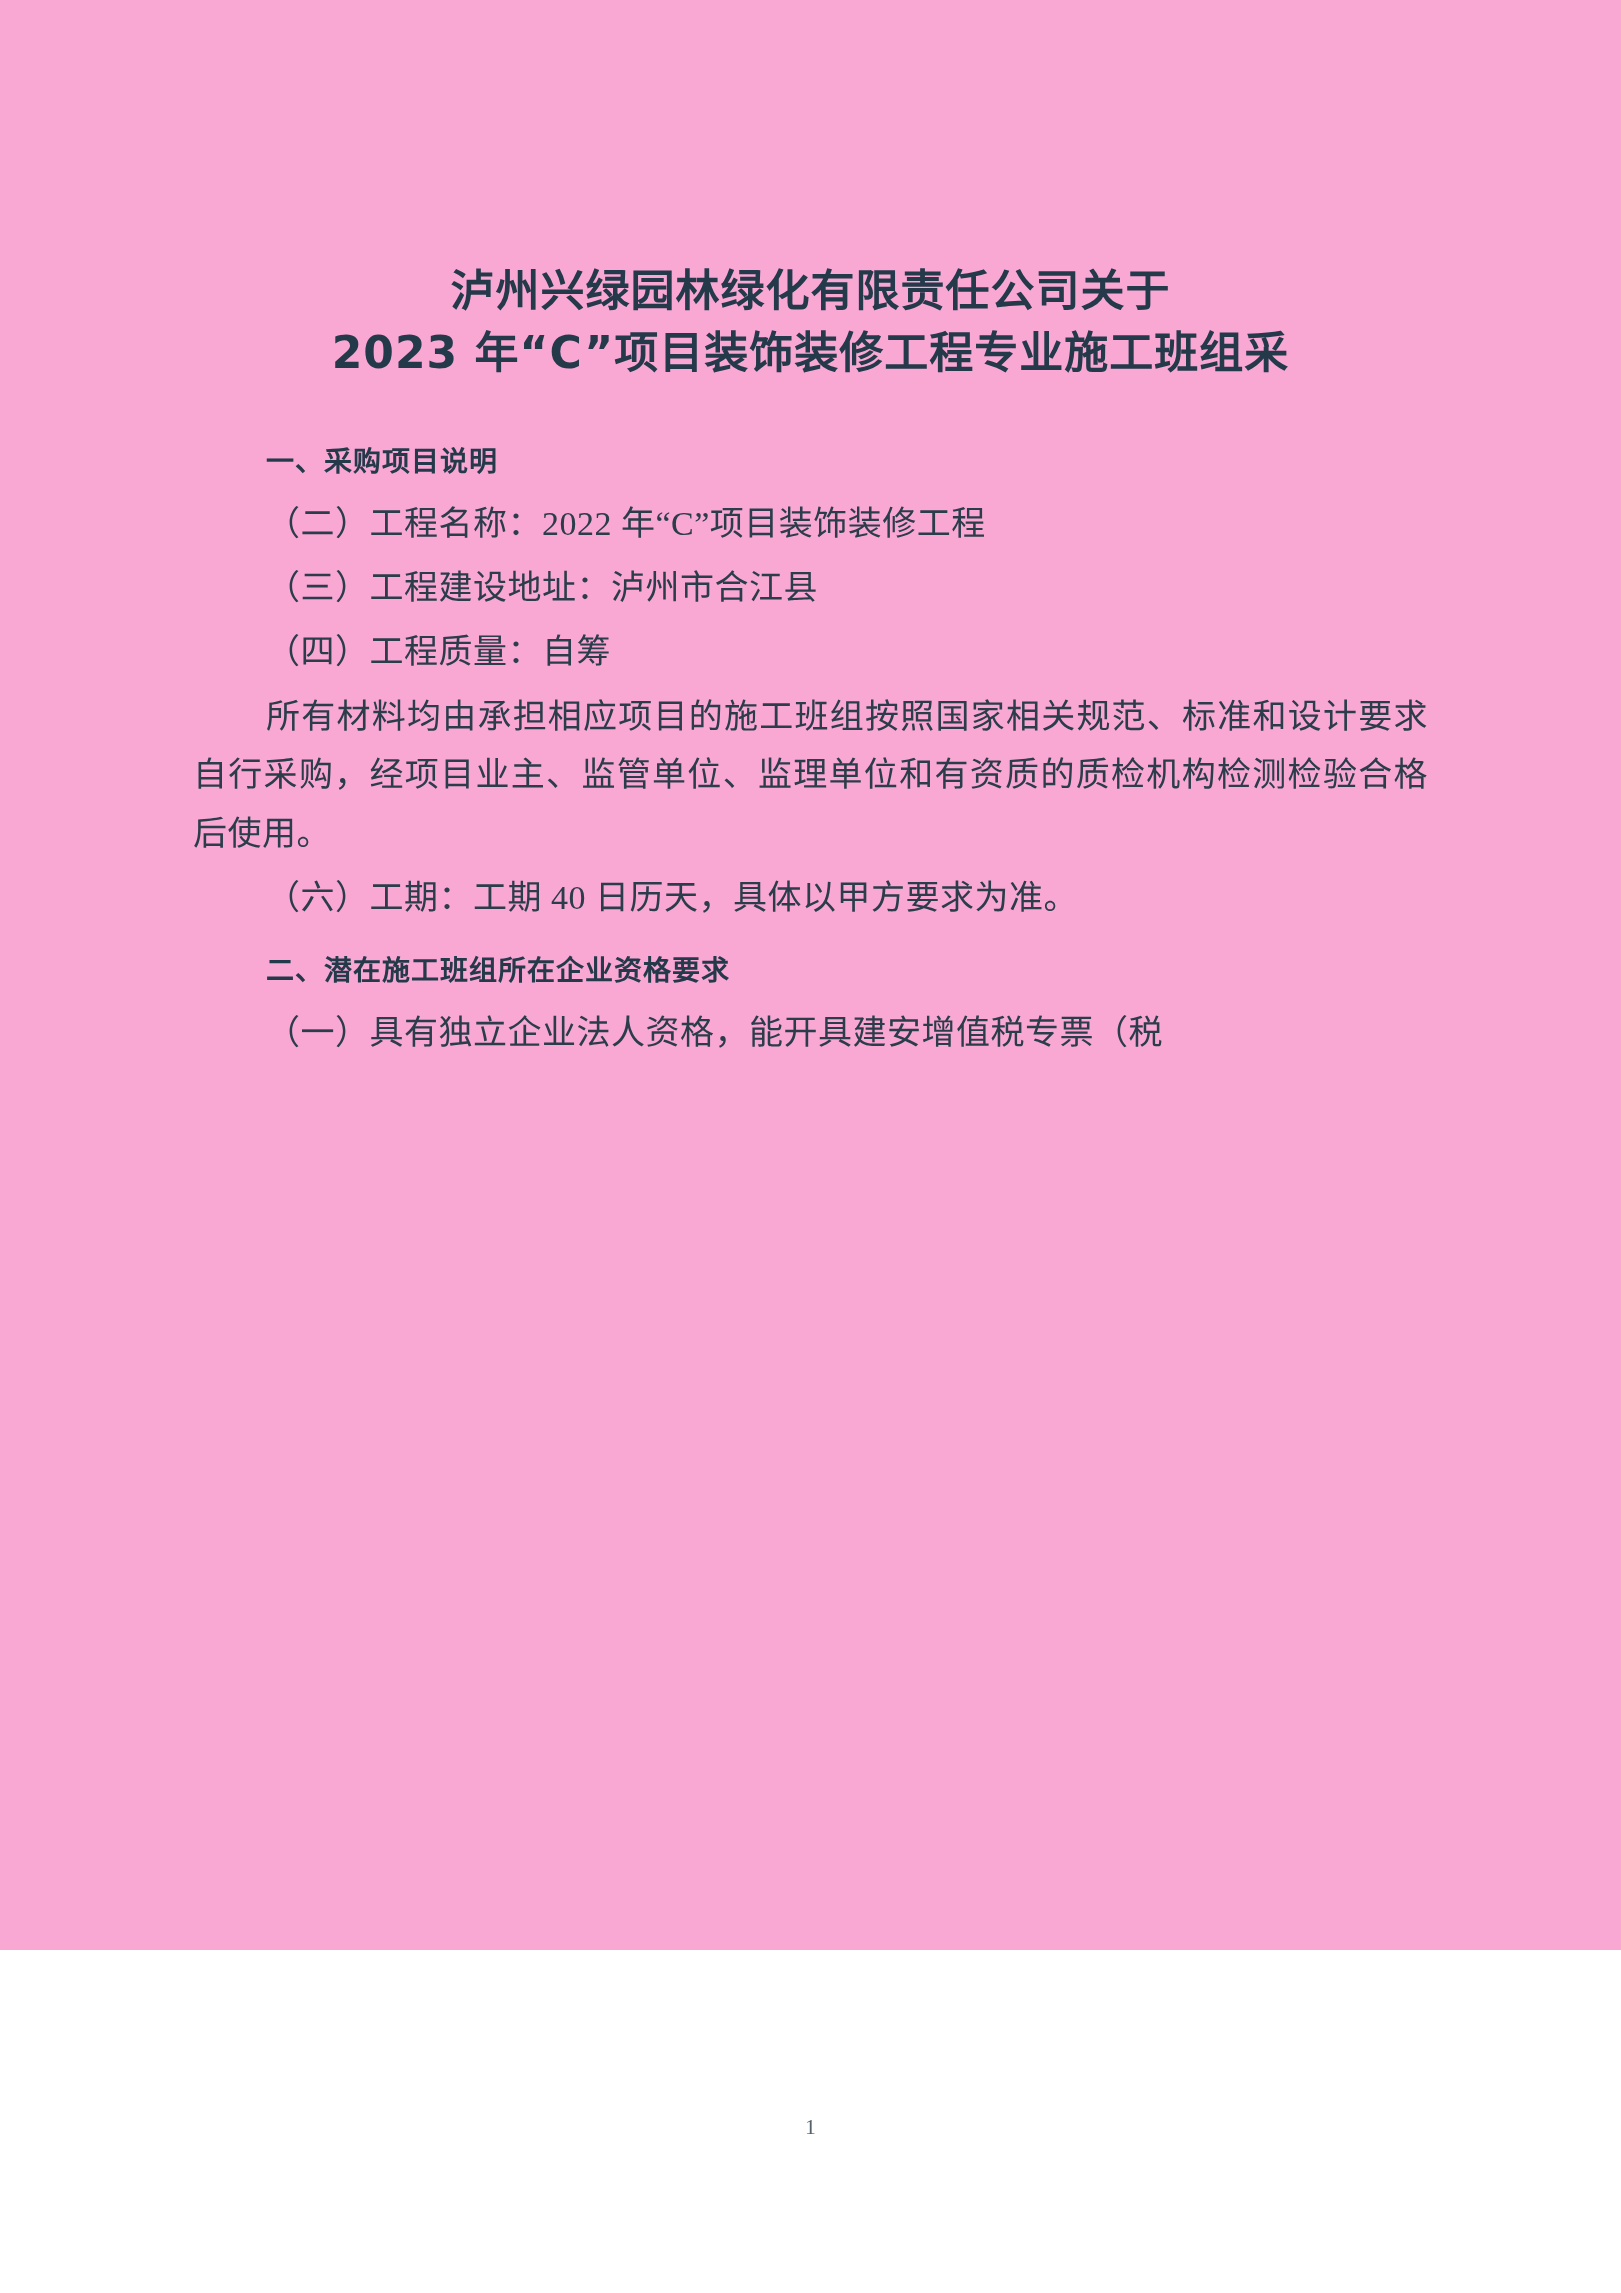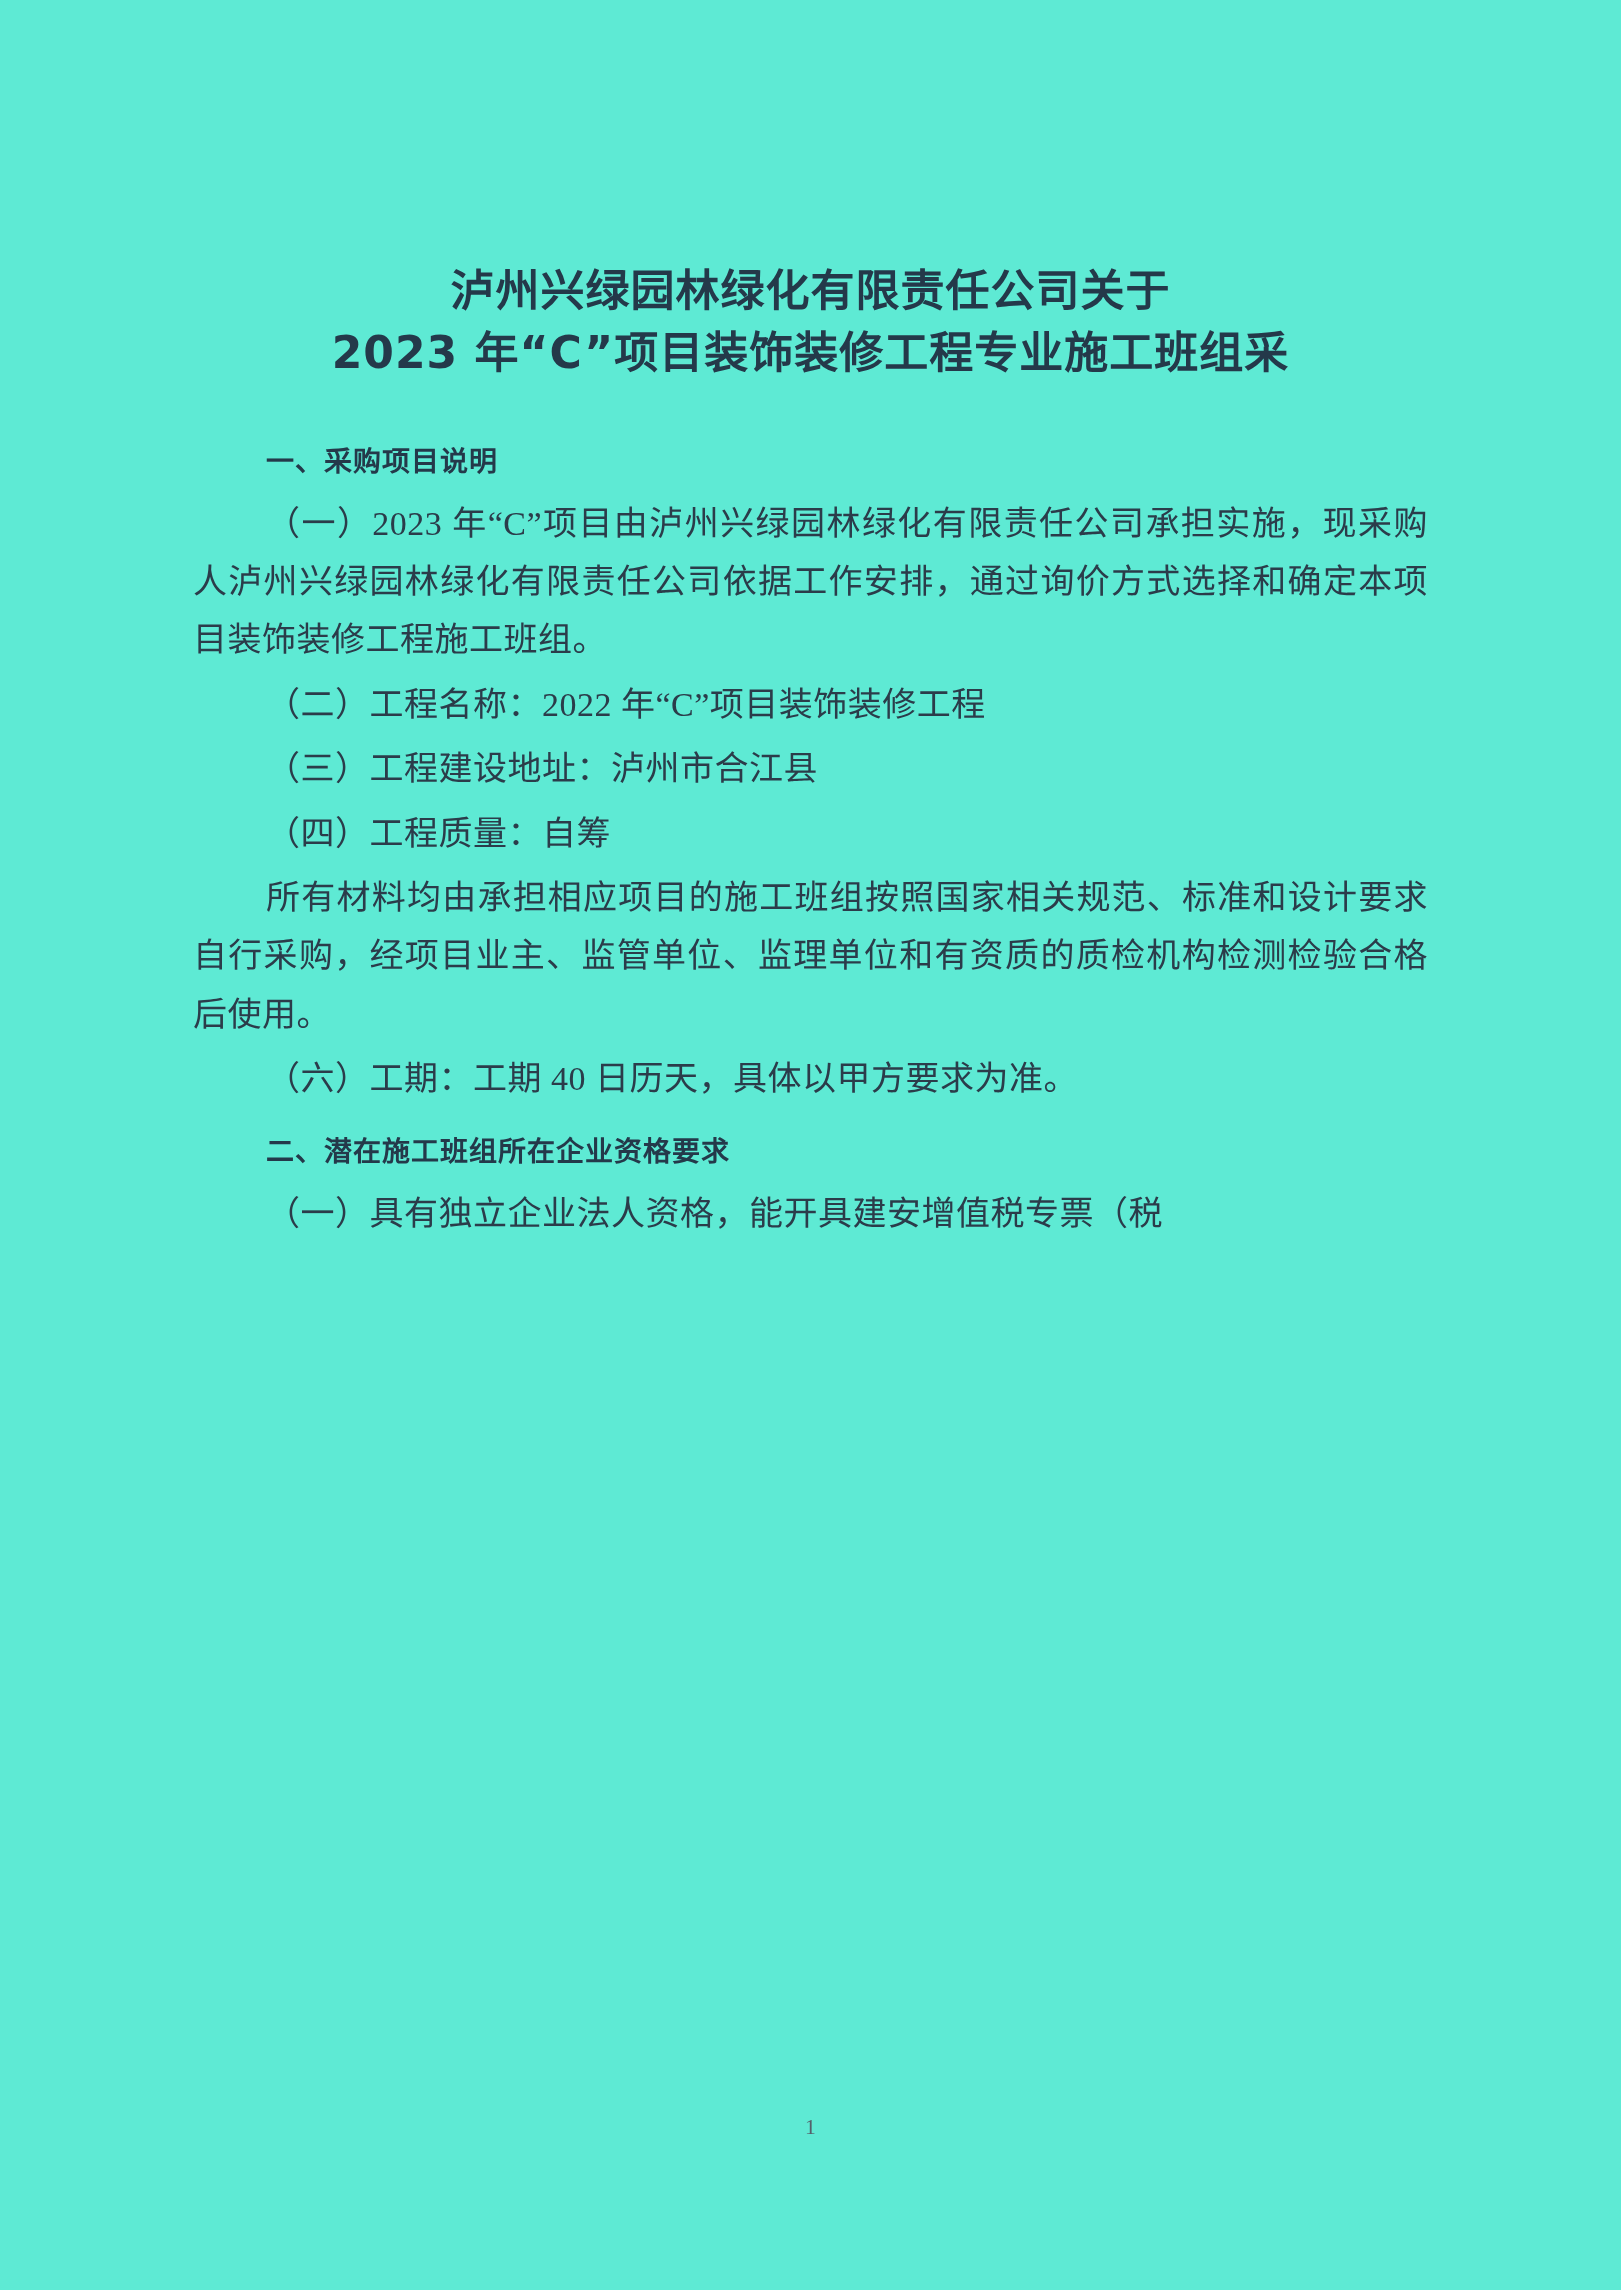--- a/index.html
+++ b/index.html
@@ -13,22 +13,22 @@
     font-family: "Liberation Serif", "DejaVu Serif", serif;
     color: #2b3c4a;
     position: relative;
     overflow: hidden;
   }
   .page {
     position: absolute;
     left: 0;
     top: 0;
     width: 1621px;
-    height: 2290px;
-    background: #5eead4;
+    height: 1950px;
+    background: #f9a8d4;
   }
   .content {
     position: absolute;
     left: 193px;
     top: 260px;
     width: 1235px;
   }
   .doc-title {
     text-align: center;
     font-family: "DejaVu Sans", "Liberation Sans", sans-serif;
@@ -81,21 +81,20 @@
 
   <div class="content">
 
     <h1 class="doc-title">
       <span class="tl">泸州兴绿园林绿化有限责任公司关于</span>
       <span class="tl">2023 年“C”项目装饰装修工程专业施工班组采</span>
     </h1>
 
     <h2 class="section-heading">一、采购项目说明</h2>
 
-    <p class="para">（一）2023 年“C”项目由泸州兴绿园林绿化有限责任公司承担实施，现采购人泸州兴绿园林绿化有限责任公司依据工作安排，通过询价方式选择和确定本项目装饰装修工程施工班组。</p>
     <p class="para">（二）工程名称：2022 年“C”项目装饰装修工程</p>
     <p class="para">（三）工程建设地址：泸州市合江县</p>
     <p class="para">（四）工程质量：自筹</p>
     <p class="para">所有材料均由承担相应项目的施工班组按照国家相关规范、标准和设计要求自行采购，经项目业主、监管单位、监理单位和有资质的质检机构检测检验合格后使用。</p>
     <p class="para">（六）工期：工期 40 日历天，具体以甲方要求为准。</p>
 
     <h2 class="section-heading">二、潜在施工班组所在企业资格要求</h2>
 
     <p class="para">（一）具有独立企业法人资格，能开具建安增值税专票（税</p>
 

